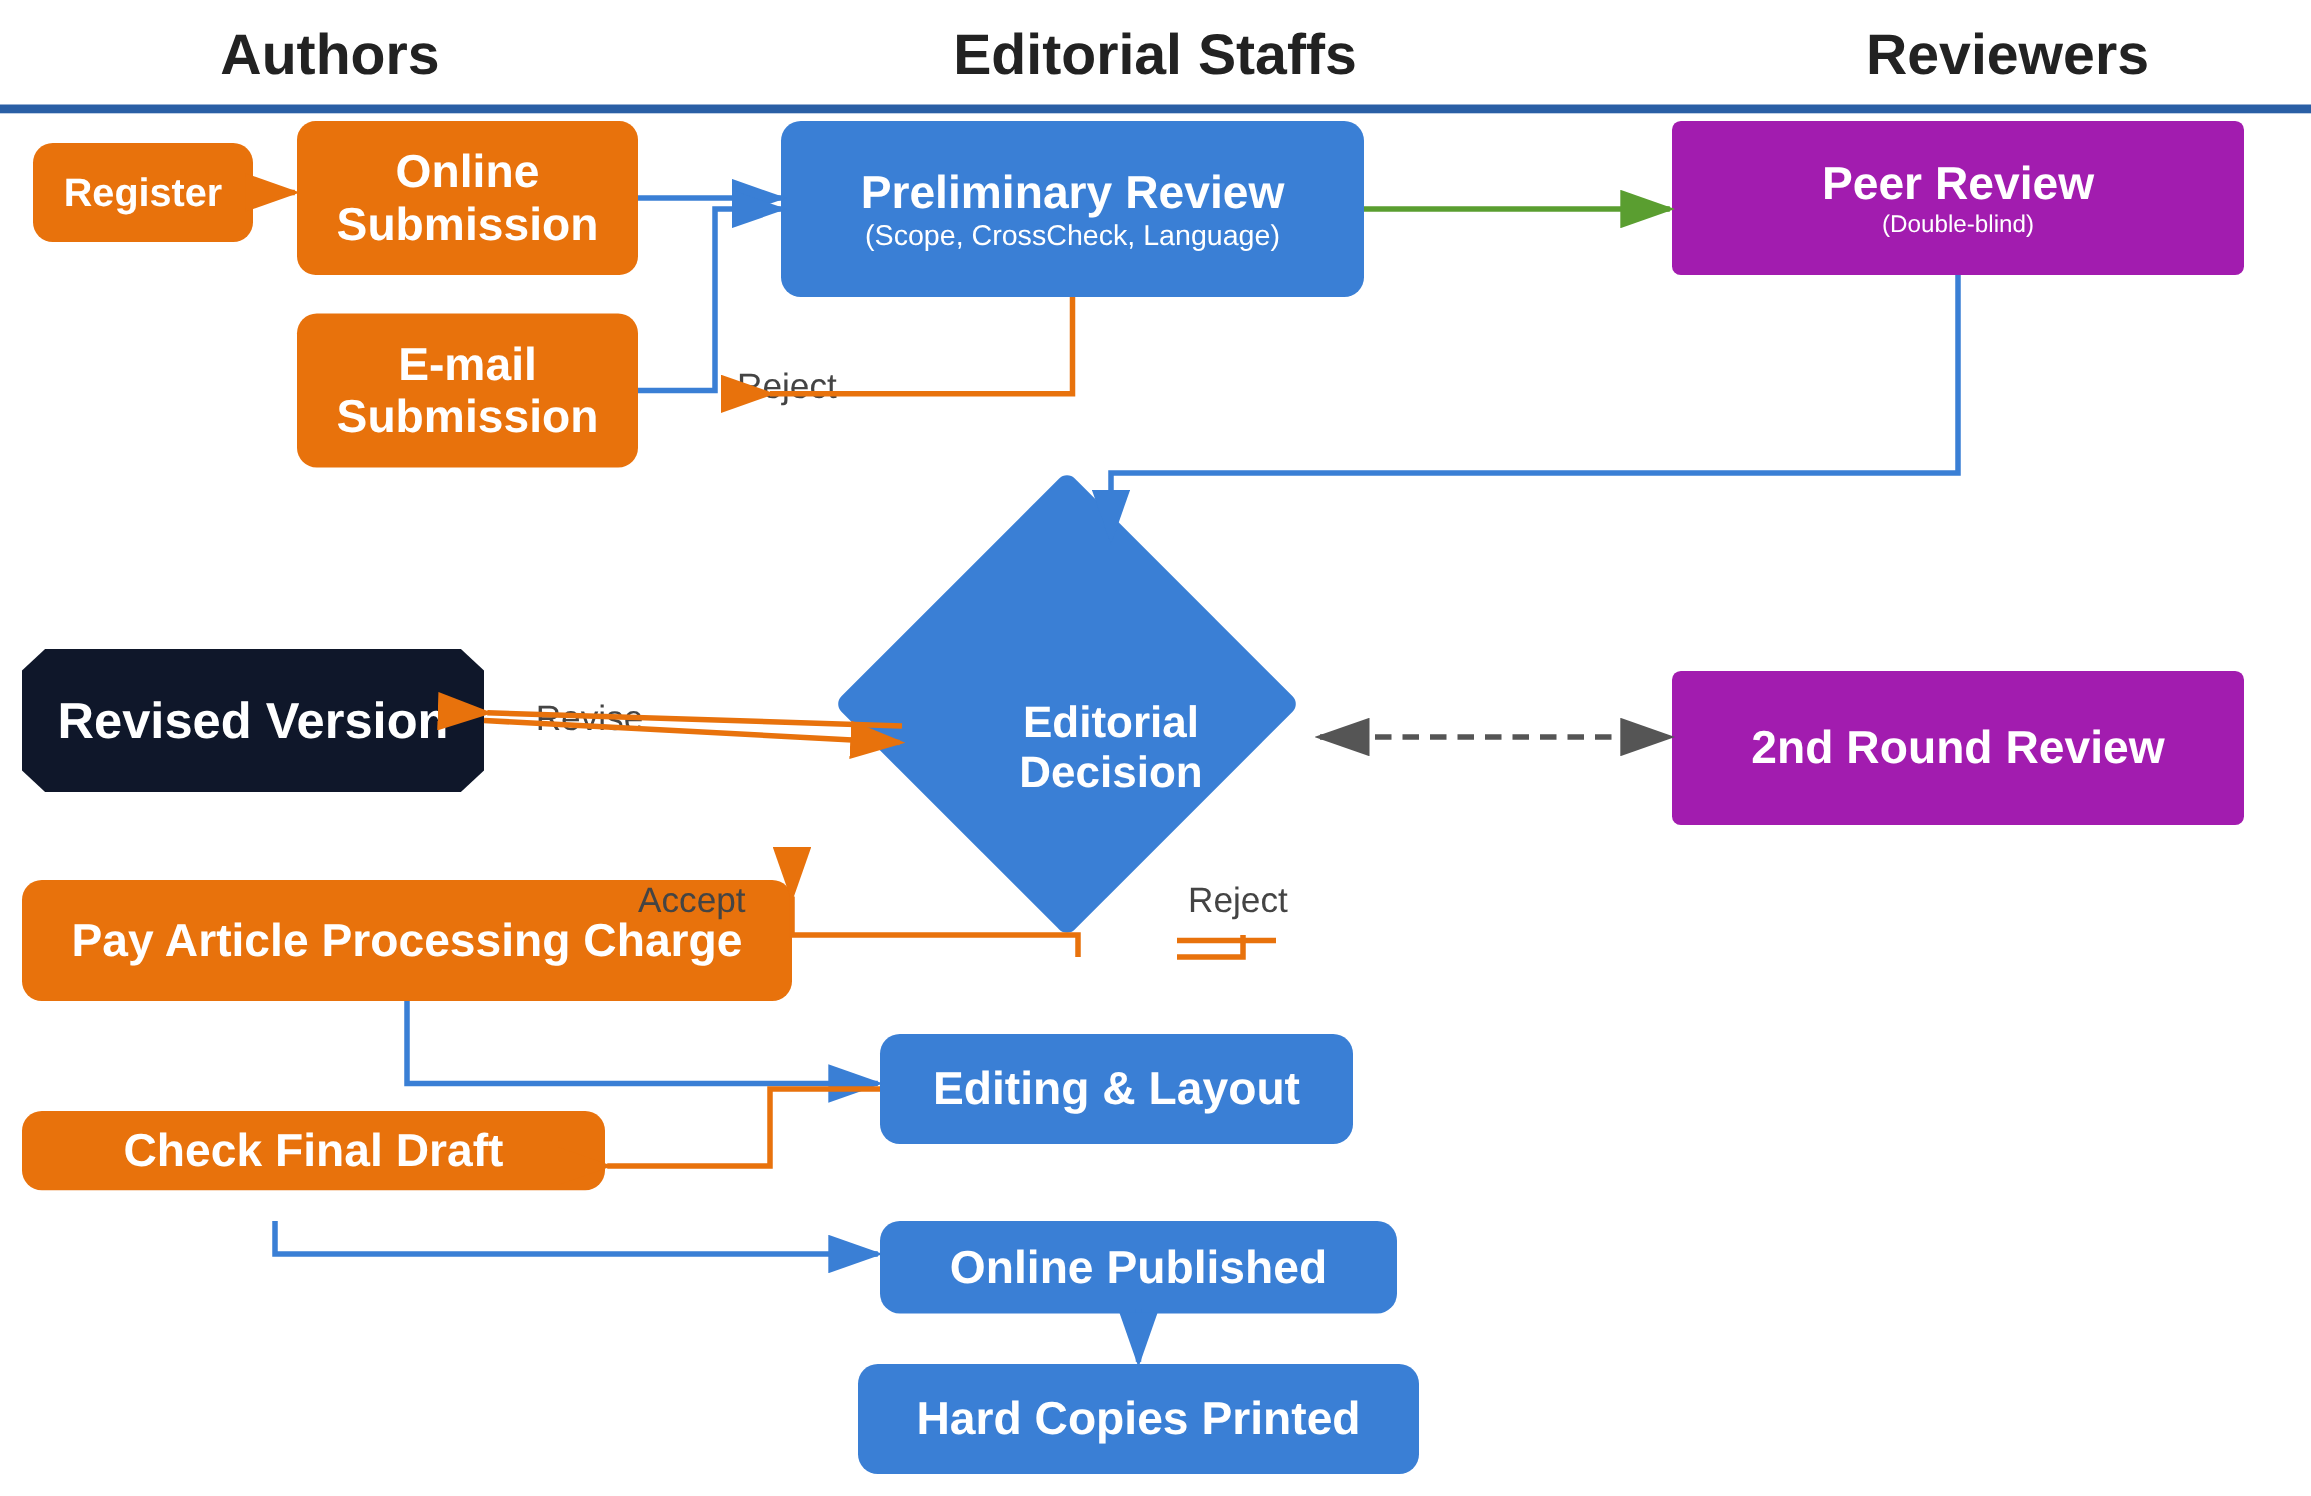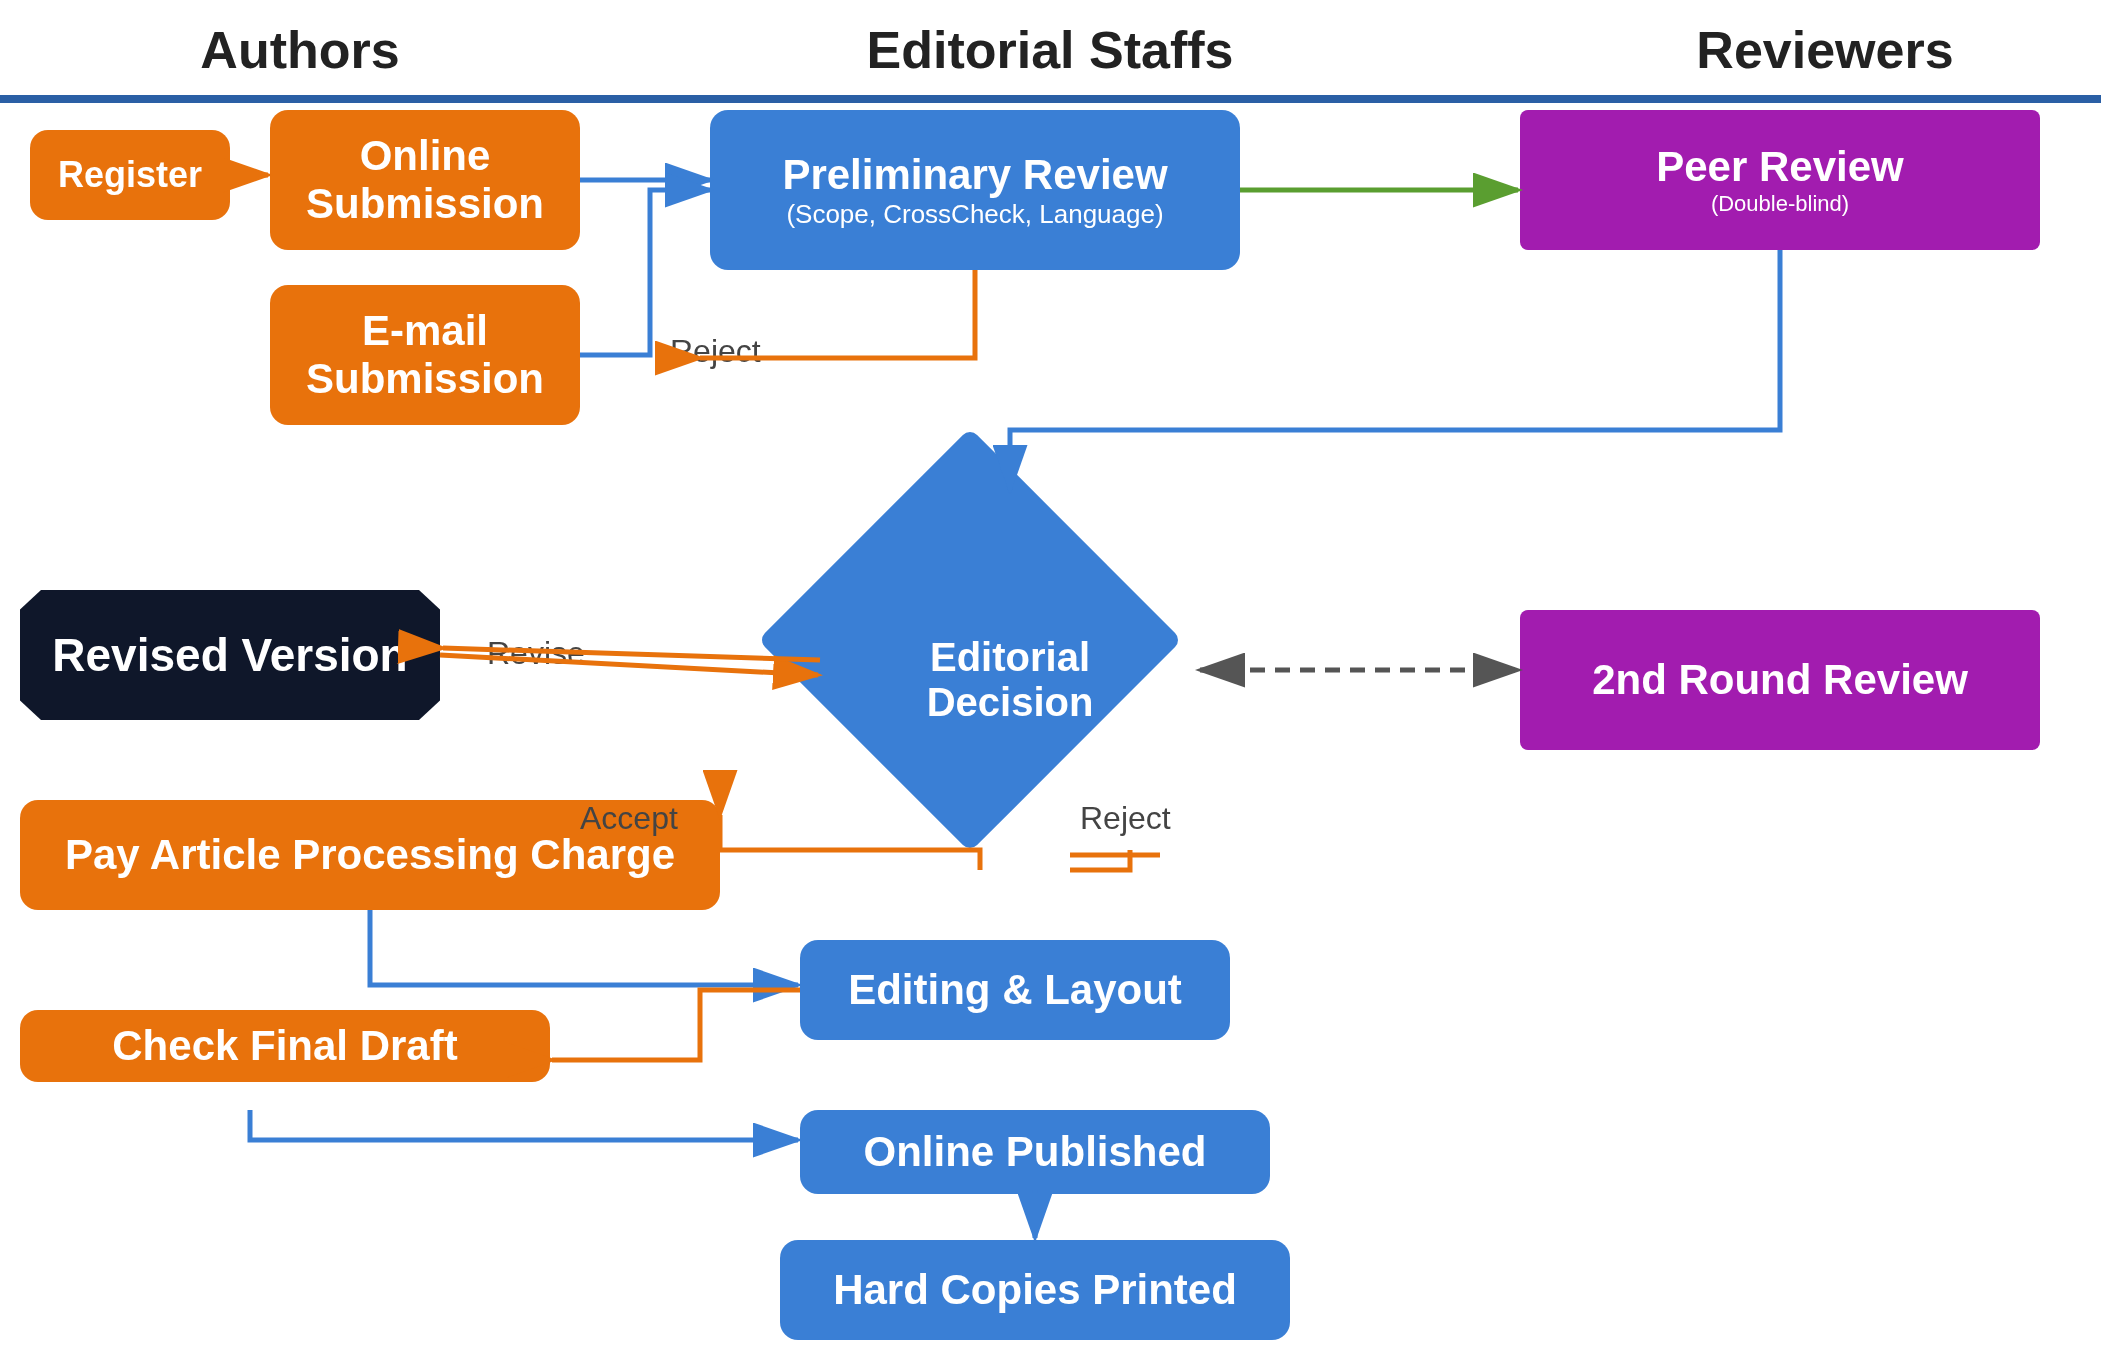--- a/index.html
+++ b/index.html
@@ -158,21 +158,21 @@
 <div class="diagram-container">
 
   <div class="col-header" style="left: 700px; top: 20px; width: 700px;">Editorial Staffs</div>
   <div class="col-header" style="left: 50px; top: 20px; width: 500px;">Authors</div>
   <div class="col-header" style="left: 1600px; top: 20px; width: 450px;">Reviewers</div>
 
   <div class="header-line"></div>
 
   <div class="box-orange" style="left: 30px; top: 130px; width: 200px; height: 90px; font-size: 36px;">Register</div>
 
-  <div class="box-orange" style="left: 270px; top: 110px; width: 310px; height: 140px;">
+  <div class="box-orange" style="left: 270px; top: 110px; width: 310px; height: 140px; border-radius: 17px;">
     <span style="white-space: pre-line; text-align: center;">Online
 Submission</span>
   </div>
 
   <div class="box-orange" style="left: 270px; top: 285px; width: 310px; height: 140px;">
     <span style="white-space: pre-line; text-align: center;">E-mail
 Submission</span>
   </div>
 
   <div class="box-blue" style="left: 710px; top: 110px; width: 530px; height: 160px;">

